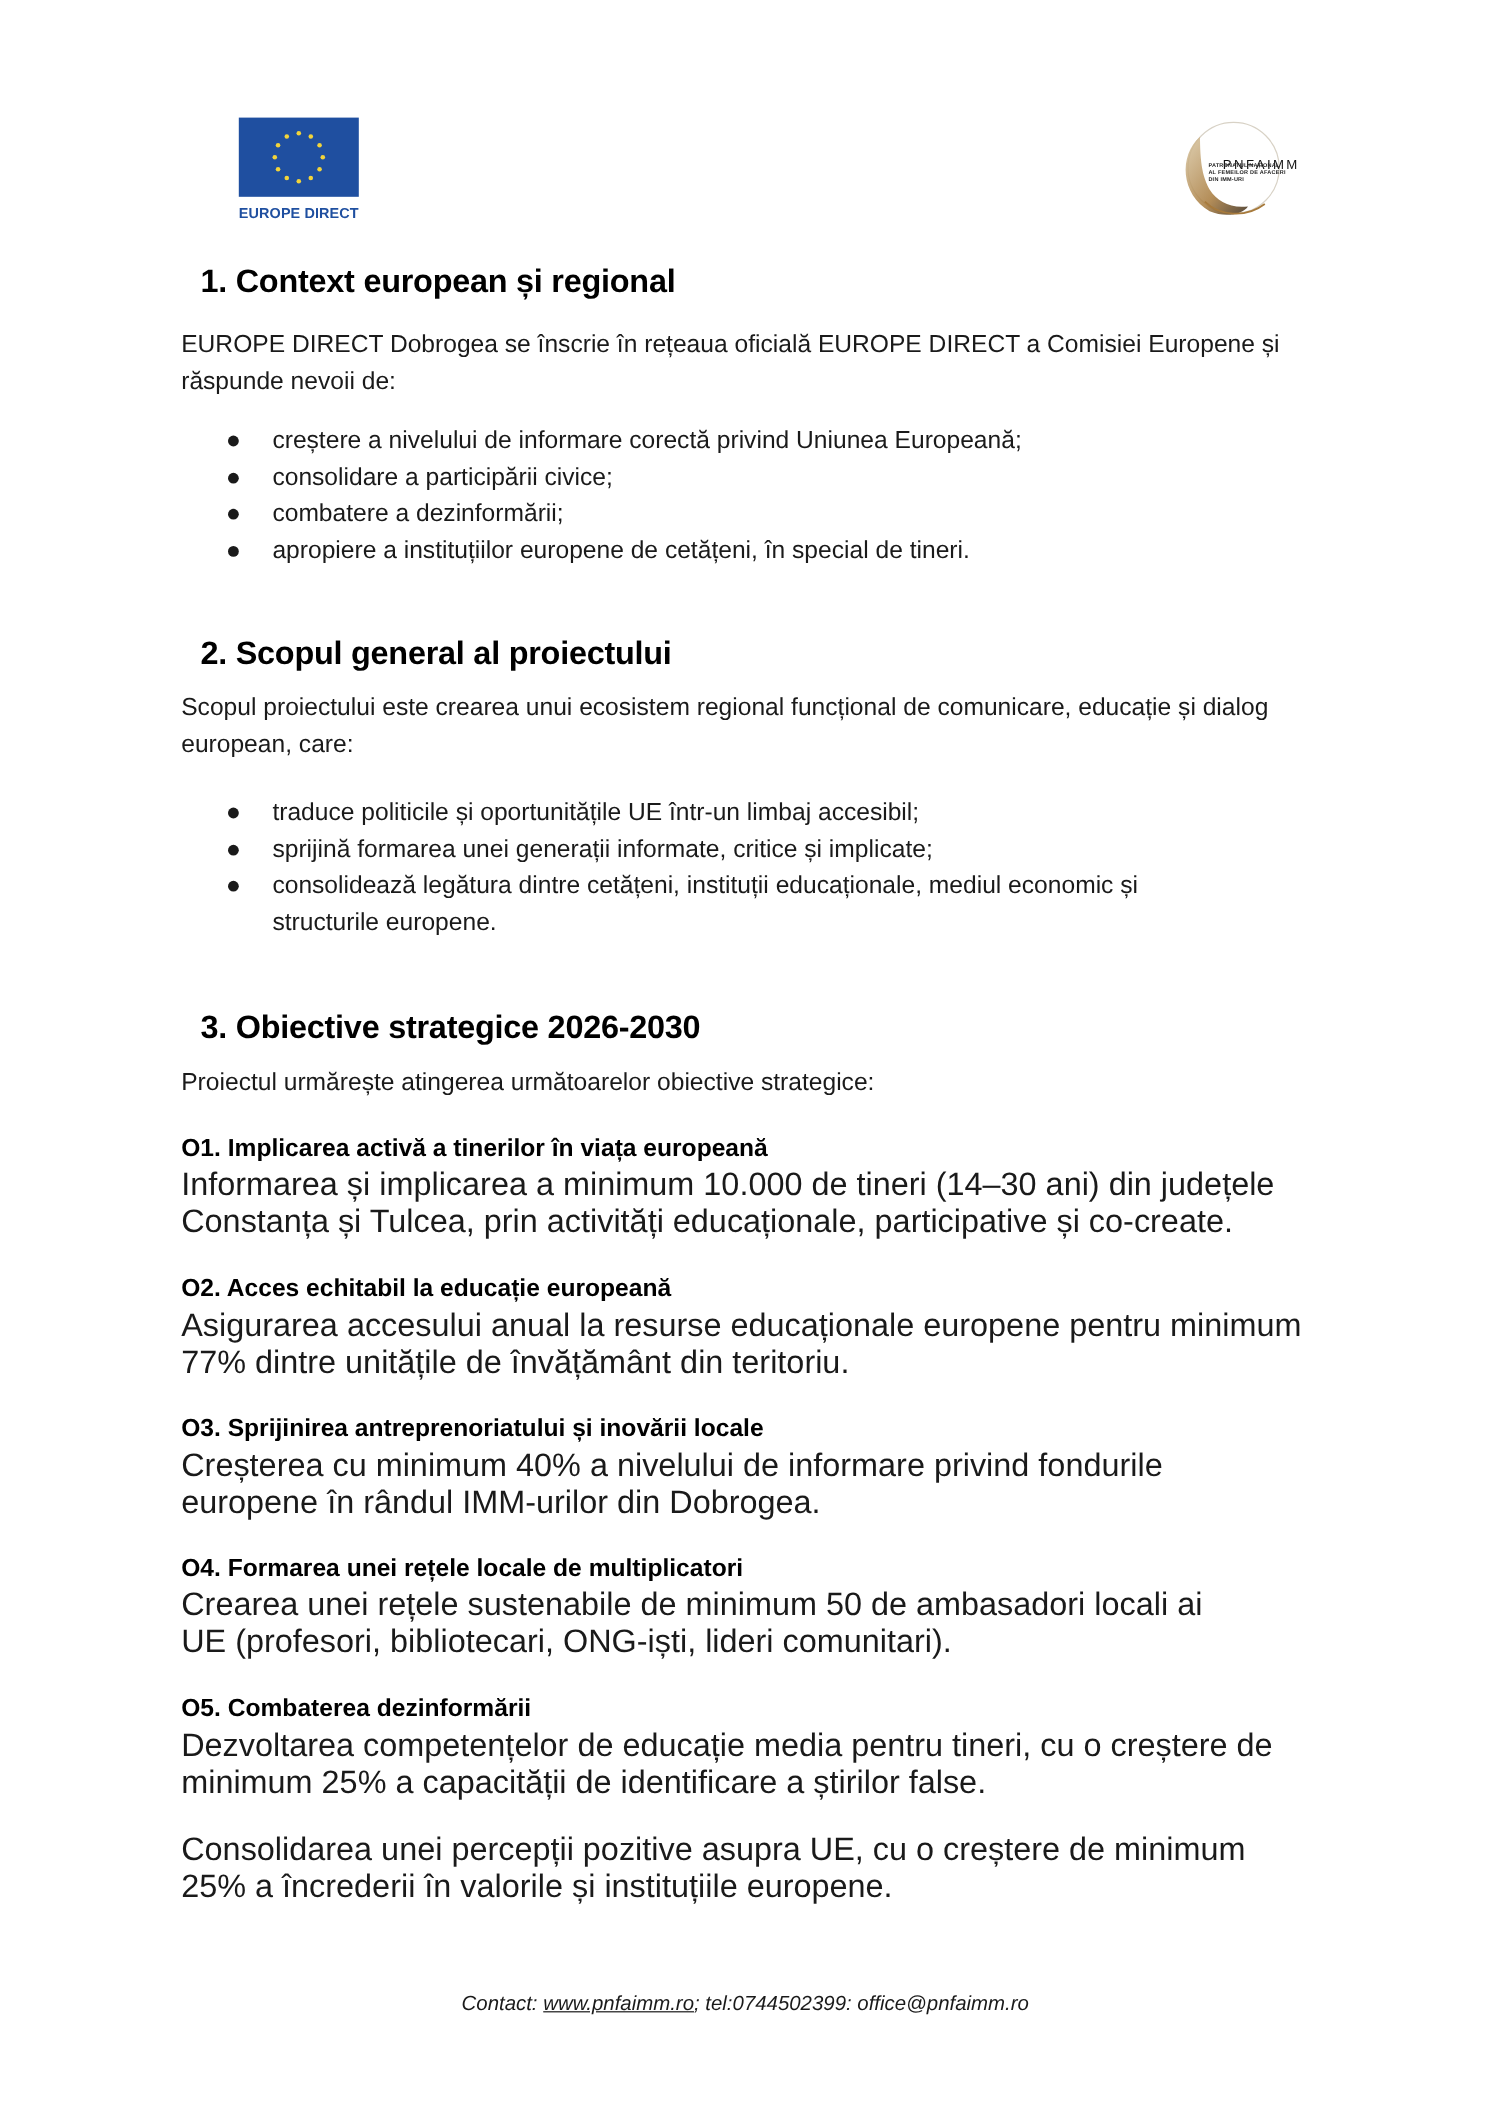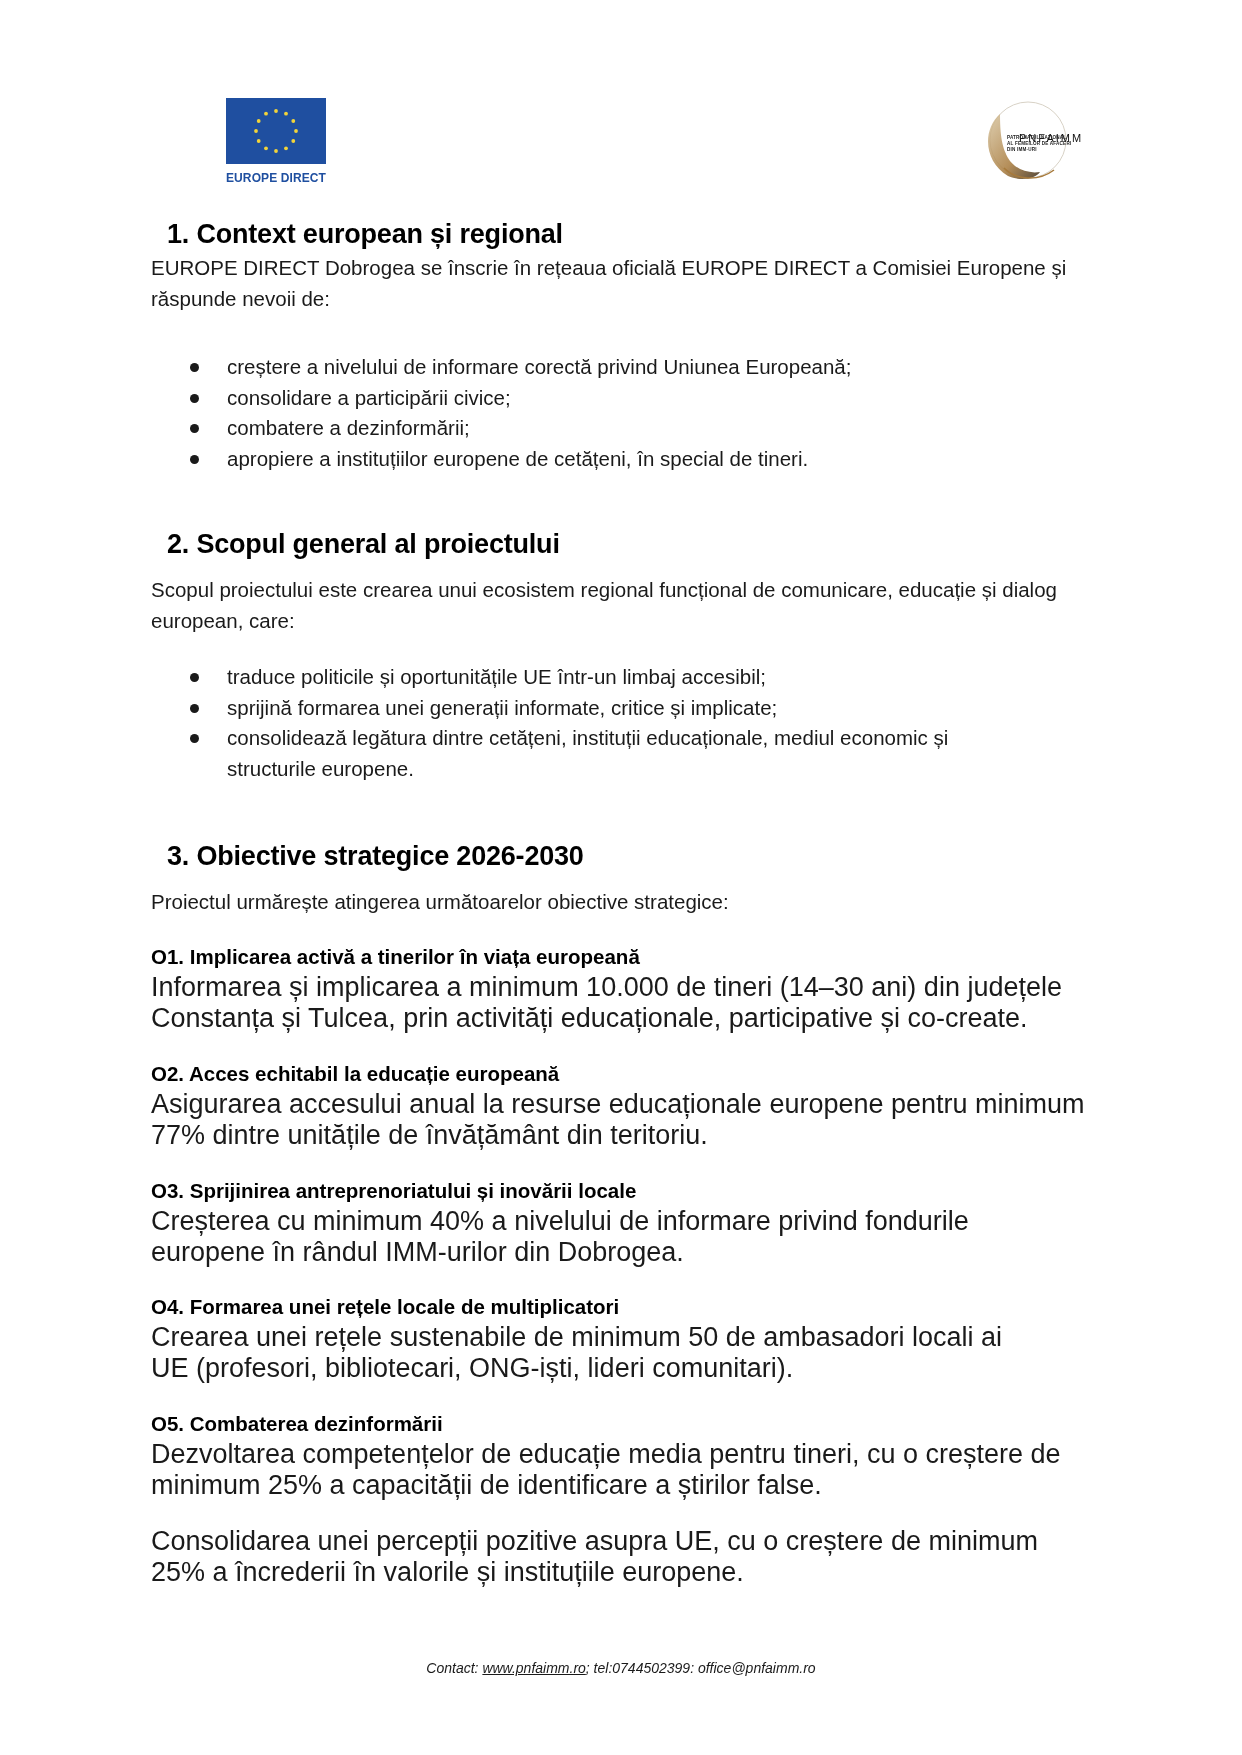--- a/index.html
+++ b/index.html
@@ -3,40 +3,40 @@
 <meta charset="utf-8">
 <style>
   html, body { margin: 0; padding: 0; background: #ffffff; }
   body {
     width: 1242px; height: 1755px; position: relative; overflow: hidden;
     font-family: "Liberation Sans", sans-serif; color: #1a1a1a;
   }
   .page { position: absolute; left: 0; top: 0; width: 1242px; height: 1755px; }
 
   
-  .eu-logo { position: absolute; left: 186px; top: 98px; width: 102px; padding-left: 40px; }
+  .eu-logo { position: absolute; left: 159px; top: 98px; width: 102px; padding-left: 40px; }
   .eu-flag { width: 100px; height: 66px; background: #1f4fa0; position: relative; }
   .eu-flag svg { position: absolute; left: 0; top: 0; }
   .eu-label { margin-top: 7px; font-size: 12px; font-weight: bold; color: #1f4fa0; letter-spacing: 0.1px; white-space: nowrap; }
 
   .pn-logo { position: absolute; left: 970px; top: 96px; width: 110px; height: 88px; }
   .pn-logo svg { position: absolute; left: 0; top: 0; }
   .pn-title { position: absolute; left: 37px; top: 36px; font-size: 11px; font-weight: normal; letter-spacing: 2px; color: #111; margin-left: 12px; }
   .pn-sub { position: absolute; left: 37px; top: 39px; font-size: 4.6px; font-weight: bold; line-height: 6px; color: #222; letter-spacing: 0.2px; white-space: nowrap; }
   h2 { position: absolute; left: 151px; margin: 16px; font-size: 27px; font-weight: bold; color: #000; letter-spacing: -0.2px; white-space: nowrap; }
   .para { position: absolute; left: 151px; width: 945px; margin: 0; font-size: 20.5px; line-height: 31px; color: #1a1a1a; }
   ul.bullets { position: absolute; left: 151px; width: 945px; margin: 1px; padding: 0; list-style: none; }
   ul.bullets li { position: relative; padding-left: 75px; font-size: 20.5px; line-height: 30.5px; color: #1a1a1a; }
   ul.bullets li .dot { position: absolute; left: 38px; top: 11px; width: 9px; height: 9px; border-radius: 50%; background: #1a1a1a; }
 
   .obj { position: absolute; left: 151px; width: 945px; }
   .obj-title { font-size: 20.5px; font-weight: bold; line-height: 30px; color: #000; white-space: nowrap; }
   .obj-desc { font-size: 27px; line-height: 31px; color: #1a1a1a; }
 
-  .footer { position: absolute; left: 0; width: 1242px; top: 1660px; text-align: center; font-style: italic; font-size: 14px; color: #1a1a1a; }
+  .footer { position: absolute; left: 0; width: 1242px; top: 1660px; text-align: center; font-style: italic; font-size: 17px; color: #1a1a1a; }
   .footer a { color: #1a1a1a; text-decoration: underline; }
 </style>
 </head>
 <body>
 
 <div class="page">
 
   <div class="eu-logo">
     <div class="eu-flag">
       <svg width="100" height="66" viewBox="0 0 100 66">
@@ -74,21 +74,21 @@
     </svg>
     <div class="pn-title">PNFAIMM</div>
     <div class="pn-sub">
       <div>PATRONATUL NAȚIONAL</div>
       <div>AL FEMEILOR DE AFACERI</div>
       <div>DIN IMM-URI</div>
     </div>
   </div>
 
   <h2 style="top:203px">1. Context european și regional</h2>
-  <p class="para" style="top:252px">EUROPE DIRECT Dobrogea se înscrie în rețeaua oficială EUROPE DIRECT a Comisiei Europene și răspunde nevoii de:</p>
+  <p class="para" style="top:271px">EUROPE DIRECT Dobrogea se înscrie în rețeaua oficială EUROPE DIRECT a Comisiei Europene și răspunde nevoii de:</p>
   <ul class="bullets" style="top:351px">
     <li><span class="dot"></span><span>creștere a nivelului de informare corectă privind Uniunea Europeană;</span></li>
     <li><span class="dot"></span><span>consolidare a participării civice;</span></li>
     <li><span class="dot"></span><span>combatere a dezinformării;</span></li>
     <li><span class="dot"></span><span>apropiere a instituțiilor europene de cetățeni, în special de tineri.</span></li>
   </ul>
 
   <h2 style="top:513px">2. Scopul general al proiectului</h2>
   <p class="para" style="top:574px">Scopul proiectului este crearea unui ecosistem regional funcțional de comunicare, educație și dialog european, care:</p>
   <ul class="bullets" style="top:661px">

